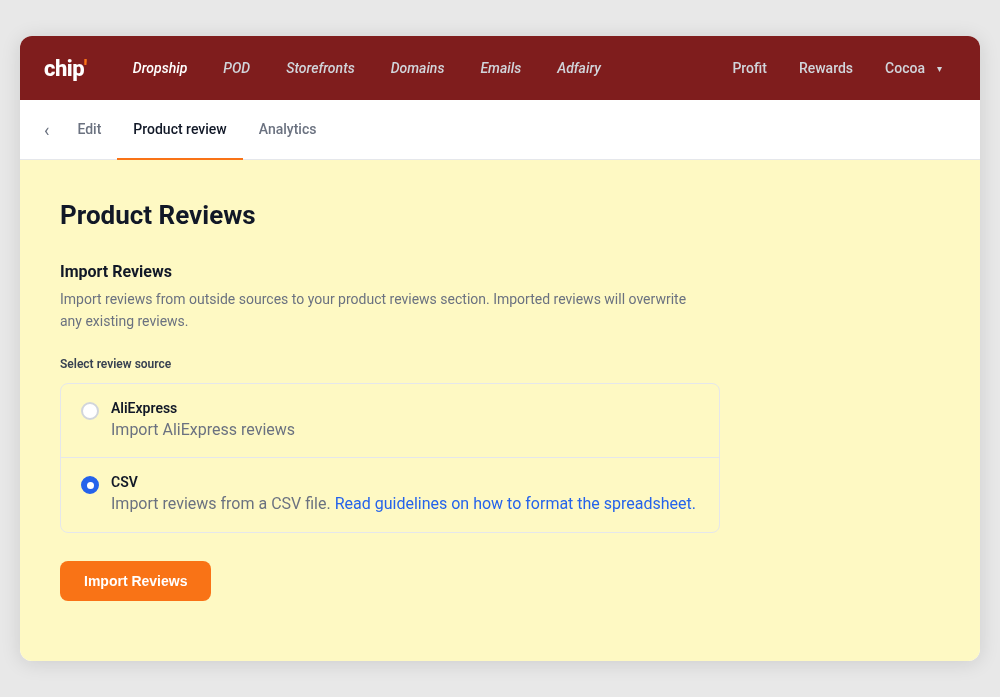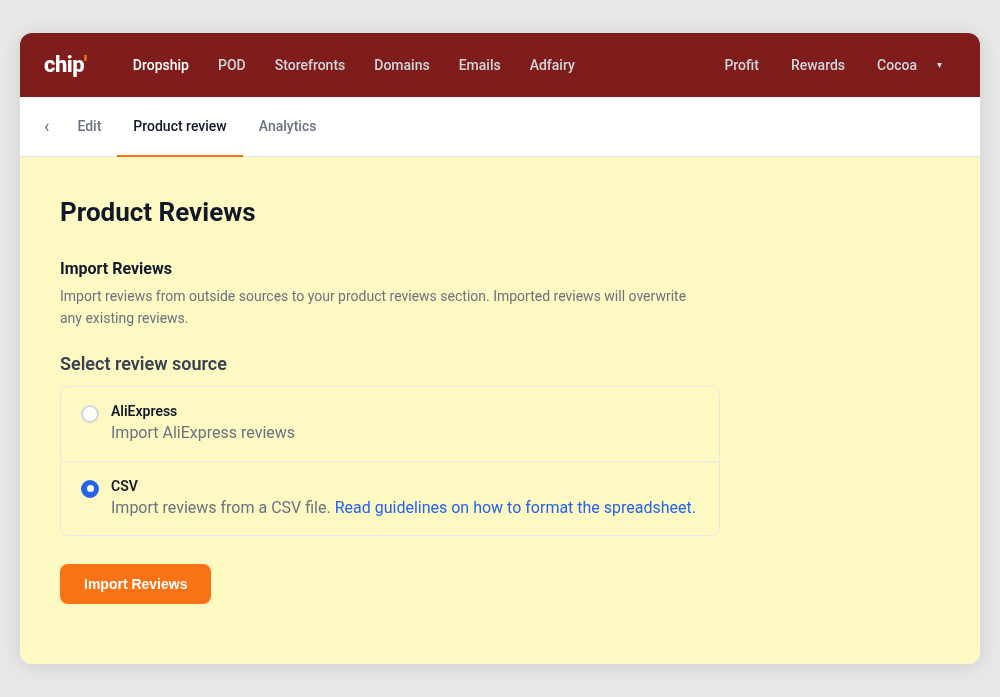--- a/index.html
+++ b/index.html
@@ -36,22 +36,23 @@
       color: #fff;
       margin-right: 32px;
       letter-spacing: -0.5px;
     }
     .logo span {
       color: #f97316;
     }
 
     .nav-links {
       display: flex;
-      gap: 1px;
+      gap: 8px;
       flex: 1;
+      font-style: italic;
     }
 
     .nav-link {
       color: #d1d5db;
       font-size: 14px;
       font-weight: 500;
       padding: 8px 14px;
       border-radius: 6px;
       cursor: pointer;
       text-decoration: none;
@@ -63,21 +64,21 @@
       display: flex;
       gap: 4px;
       align-items: center;
     }
 
     .nav-right .nav-link { color: #d1d5db; }
 
     .cocoa-btn {
       display: flex;
       align-items: center;
-      gap: 20px;
+      gap: 12px;
       color: #d1d5db;
       font-size: 14px;
       font-weight: 500;
       padding: 8px 14px;
       cursor: pointer;
     }
     .cocoa-btn .chevron { font-size: 10px; }
 
     
     .tabs-bar {
@@ -133,21 +134,21 @@
 
     .section-desc {
       font-size: 14px;
       color: #6b7280;
       line-height: 1.55;
       margin-bottom: 24px;
       max-width: 640px;
     }
 
     .label-text {
-      font-size: 18px;
+      font-size: 12px;
       font-weight: 600;
       color: #374151;
       margin-bottom: 12px;
     }
 
     
     .options-container {
       border: 1px solid #e5e7eb;
       border-radius: 8px;
       overflow: hidden;

